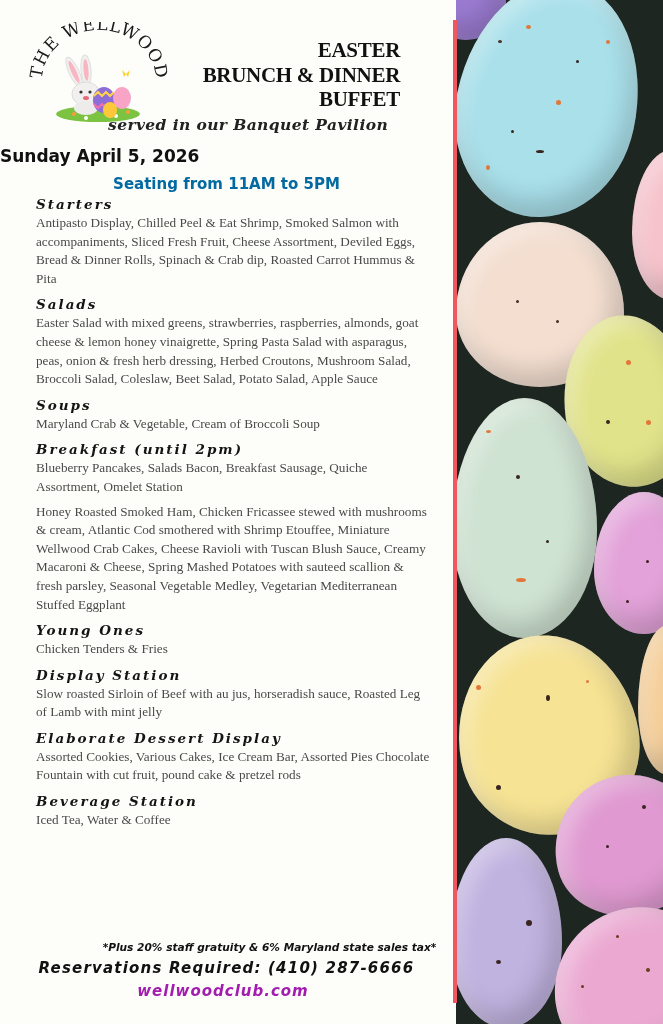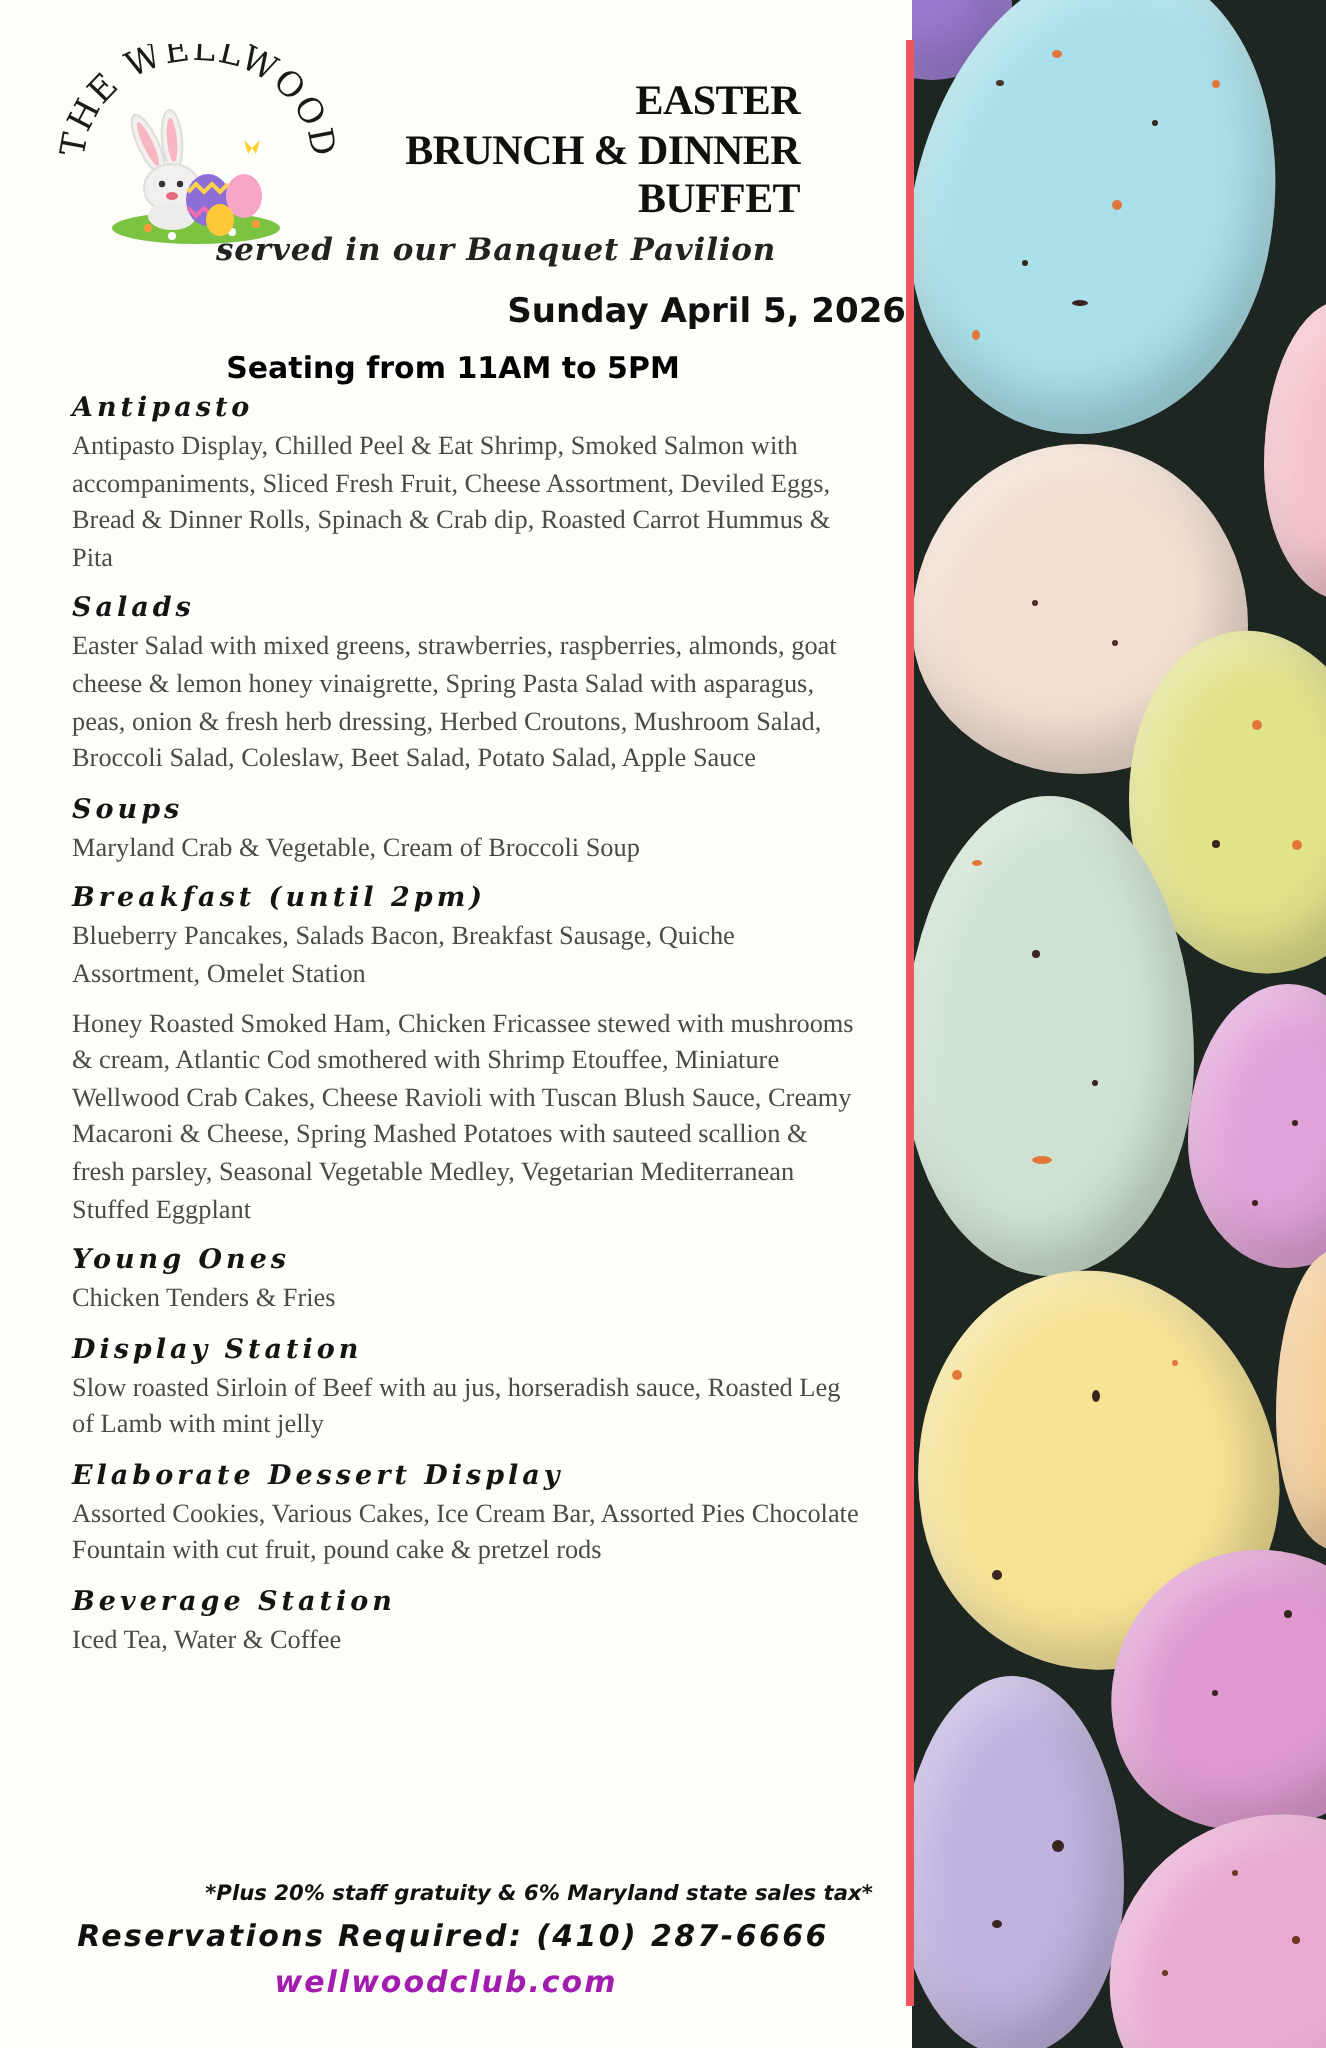--- a/index.html
+++ b/index.html
@@ -7,22 +7,22 @@
   .left { position:absolute; left:0; top:0; width:453px; height:1024px; background:#fdfdf9; }
   .redline { position:absolute; left:453px; top:20px; width:4px; height:983px; background:#f0565e; z-index:3; }
   .right { position:absolute; left:456px; top:0; width:207px; height:1024px; background:#1e2622; overflow:hidden; }
   .egg { position:absolute; border-radius:50% 50% 50% 50% / 55% 55% 45% 45%; box-shadow: inset -10px -14px 24px rgba(0,0,0,0.18), inset 8px 10px 20px rgba(255,255,255,0.35); }
   .speck { position:absolute; border-radius:50%; }
 
   
   .logo { position:absolute; left:28px; top:22px; width:140px; height:110px; }
   .title { position:absolute; left:180px; top:38px; width:220px; text-align:right; font-family:Liberation Serif, serif; font-weight:bold; font-size:21px; line-height:24.5px; color:#111; letter-spacing:-0.3px; }
   .subtitle { position:absolute; left:108px; top:115px; font-family:"DejaVu Serif", serif; font-style:italic; font-weight:bold; font-size:15.5px; color:#222; letter-spacing:0.4px; }
-  .date { position:absolute; left:0; width:453px; top:146px; text-align:right; font-weight:bold; font-size:17px; color:#111; }
-  .seating { position:absolute; left:0; width:453px; top:175px; text-align:center; font-weight:bold; font-size:15px; color:#000000; }
+  .date { position:absolute; left:0; width:453px; top:146px; text-align:left; font-weight:bold; font-size:17px; color:#111; }
+  .seating { position:absolute; left:0; width:453px; top:175px; text-align:center; font-weight:bold; font-size:15px; color:#0369a1; }
 
   .menu { position:absolute; left:36px; top:194px; width:395px; }
   .sec-h { font-family:"DejaVu Serif", serif; font-style:italic; font-weight:bold; font-size:13.5px; letter-spacing:2px; color:#141414; margin:0; line-height:20px; }
   .sec-b { font-family:"Liberation Serif", serif; font-size:13.2px; line-height:18.6px; color:#4a4a4a; margin:0 0 6px 0; }
 
   .prices { position:absolute; left:0; width:453px; top:916px; text-align:center; font-weight:bold; font-size:16.5px; color:#111; }
   .tax { position:absolute; left:0; width:539px; top:941px; text-align:center; font-weight:bold; font-style:italic; font-size:10.6px; color:#111; }
   .resv { position:absolute; left:0; width:453px; top:959px; text-align:center; font-weight:bold; font-style:italic; font-size:15px; letter-spacing:1.2px; color:#111; }
   .web { position:absolute; left:0; width:446px; top:982px; text-align:center; font-weight:bold; font-style:italic; font-size:15px; letter-spacing:1px; color:#a21caf; }
 </style>
@@ -71,21 +71,21 @@
     <div>BRUNCH &amp; DINNER</div>
     <div>BUFFET</div>
   </div>
 
   <div class="subtitle">served in our Banquet Pavilion</div>
   <div class="date">Sunday April 5, 2026</div>
   <div class="seating">Seating from 11AM to 5PM</div>
 
   <div class="menu">
     <div>
-      <p class="sec-h">Antipasto</p>
+      <p class="sec-h">Starters</p>
       <p class="sec-b">Antipasto Display, Chilled Peel &amp; Eat Shrimp, Smoked Salmon with accompaniments, Sliced Fresh Fruit, Cheese Assortment, Deviled Eggs, Bread &amp; Dinner Rolls, Spinach &amp; Crab dip, Roasted Carrot Hummus &amp; Pita</p>
     </div>
     <div>
       <p class="sec-h">Salads</p>
       <p class="sec-b">Easter Salad with mixed greens, strawberries, raspberries, almonds, goat cheese &amp; lemon honey vinaigrette, Spring Pasta Salad with asparagus, peas, onion &amp; fresh herb dressing, Herbed Croutons, Mushroom Salad, Broccoli Salad, Coleslaw, Beet Salad, Potato Salad, Apple Sauce</p>
     </div>
     <div>
       <p class="sec-h">Soups</p>
       <p class="sec-b">Maryland Crab &amp; Vegetable, Cream of Broccoli Soup</p>
     </div>

